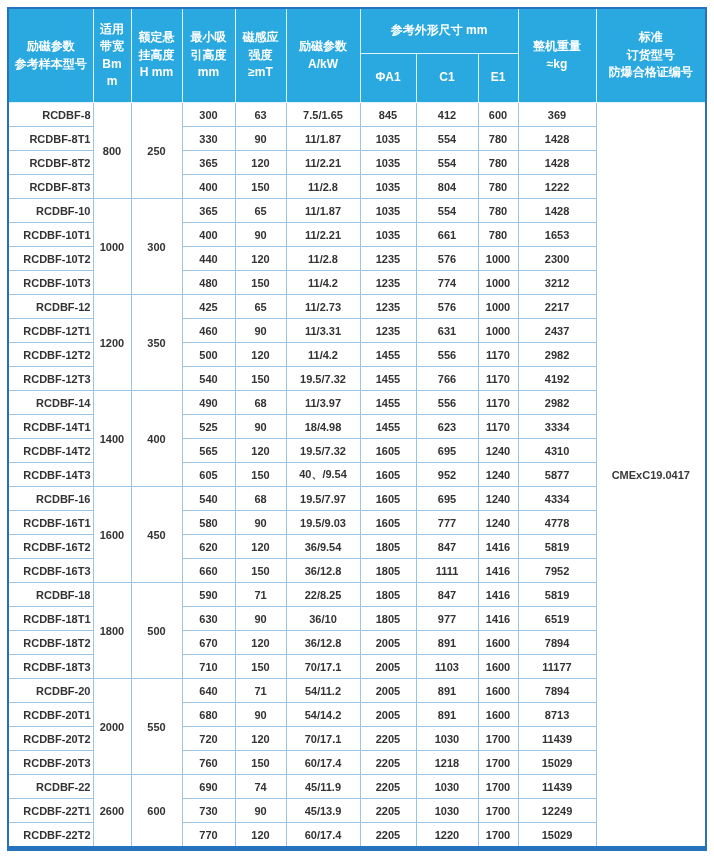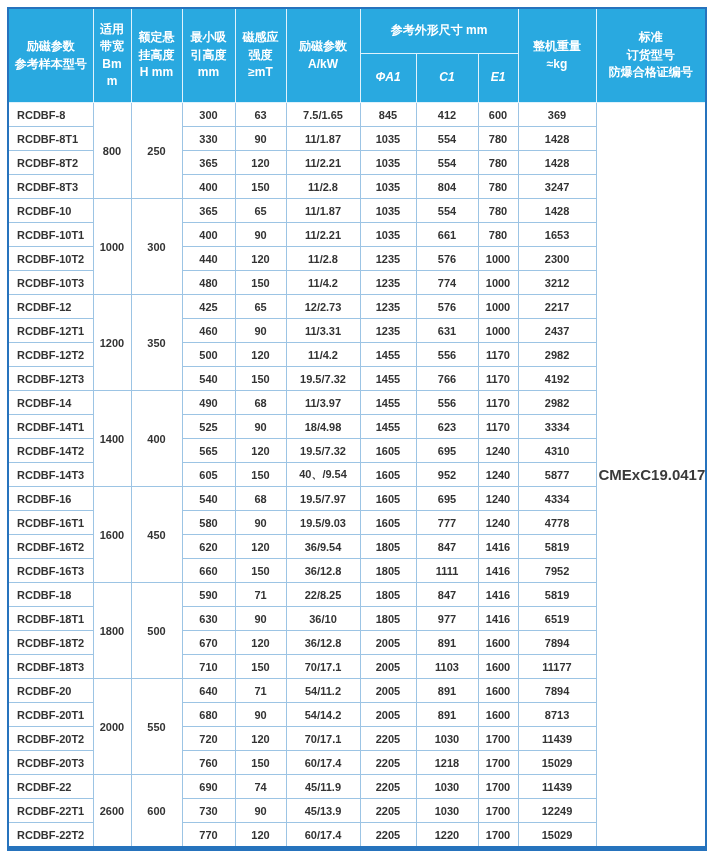--- a/index.html
+++ b/index.html
@@ -24,39 +24,39 @@
     font-weight:bold;
     text-align:center;
     vertical-align:middle;
     border:1px solid #dff2fc;
     white-space:pre-line;
     line-height:1.45;
     padding:2px 1px;
   }
   thead tr.h1 th.tall { height:88px; }
   thead tr.h1 th.dims { height:40px; }
-  thead tr.h2 th { height:44px;font-style:italic; }
+  thead tr.h2 th { height:44px; }
   tbody td {
     border:1px solid #9cc4e4;
     font-size:11px;
     font-weight:bold;
     color:#333333;
     text-align:center;
     vertical-align:middle;
     height:23px;
     padding:0 2px;
     background:#ffffff;
   }
   tbody td.model {
-    text-align:left;
+    text-align:right;
     padding-left:8px;
     margin-left:19px;
   }
   tbody td.cert {
-    font-size:15px;
+    font-size:11px;
     color:#3a3a3a;
   }
 </style>
 </head>
 <body>
 
 <table class="spec">
   <colgroup>
     <col style="width:85px">
       <col style="width:38px">
@@ -137,21 +137,21 @@
         <td>1428</td>
       </tr>
       <tr>
         <td class="model">RCDBF-8T3</td>
         <td>400</td>
         <td>150</td>
         <td>11/2.8</td>
         <td>1035</td>
         <td>804</td>
         <td>780</td>
-        <td>3247</td>
+        <td>1222</td>
       </tr>
       <tr>
         <td class="model">RCDBF-10</td>
         <td rowspan="4">1000</td>
         <td rowspan="4">300</td>
         <td>365</td>
         <td>65</td>
         <td>11/1.87</td>
         <td>1035</td>
         <td>554</td>
@@ -187,21 +187,21 @@
         <td>774</td>
         <td>1000</td>
         <td>3212</td>
       </tr>
       <tr>
         <td class="model">RCDBF-12</td>
         <td rowspan="4">1200</td>
         <td rowspan="4">350</td>
         <td>425</td>
         <td>65</td>
-        <td>12/2.73</td>
+        <td>11/2.73</td>
         <td>1235</td>
         <td>576</td>
         <td>1000</td>
         <td>2217</td>
       </tr>
       <tr>
         <td class="model">RCDBF-12T1</td>
         <td>460</td>
         <td>90</td>
         <td>11/3.31</td>

